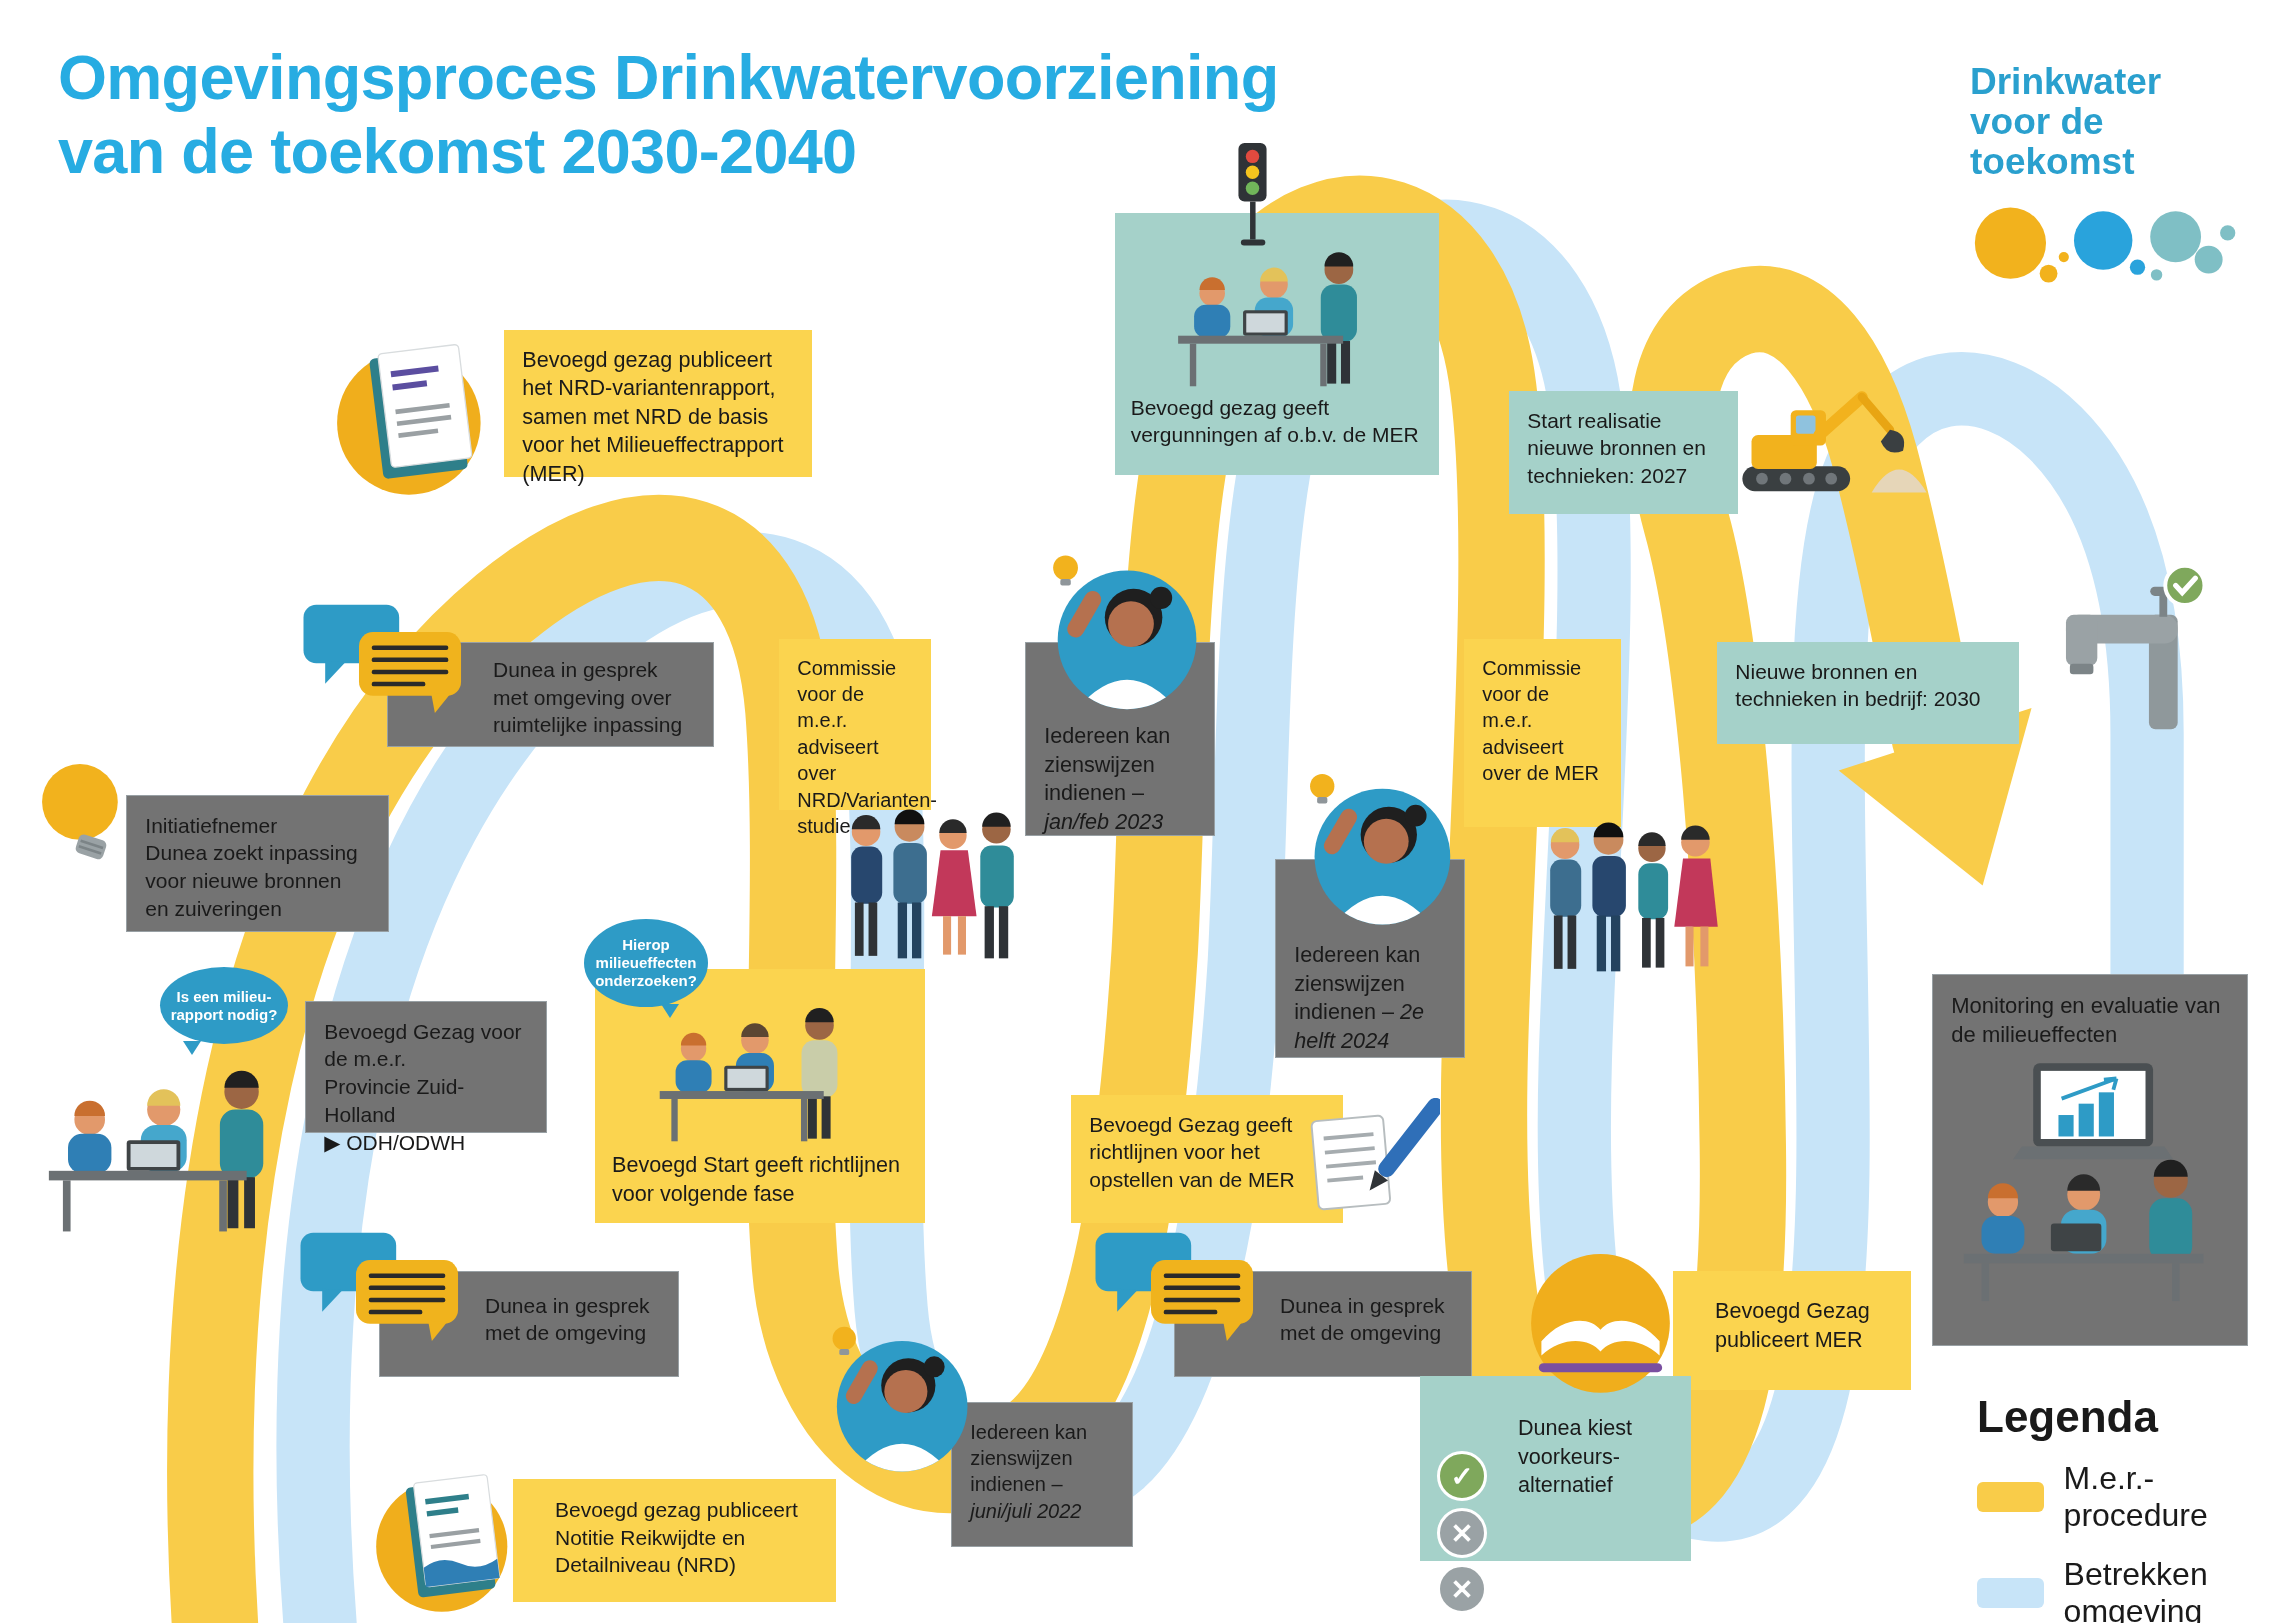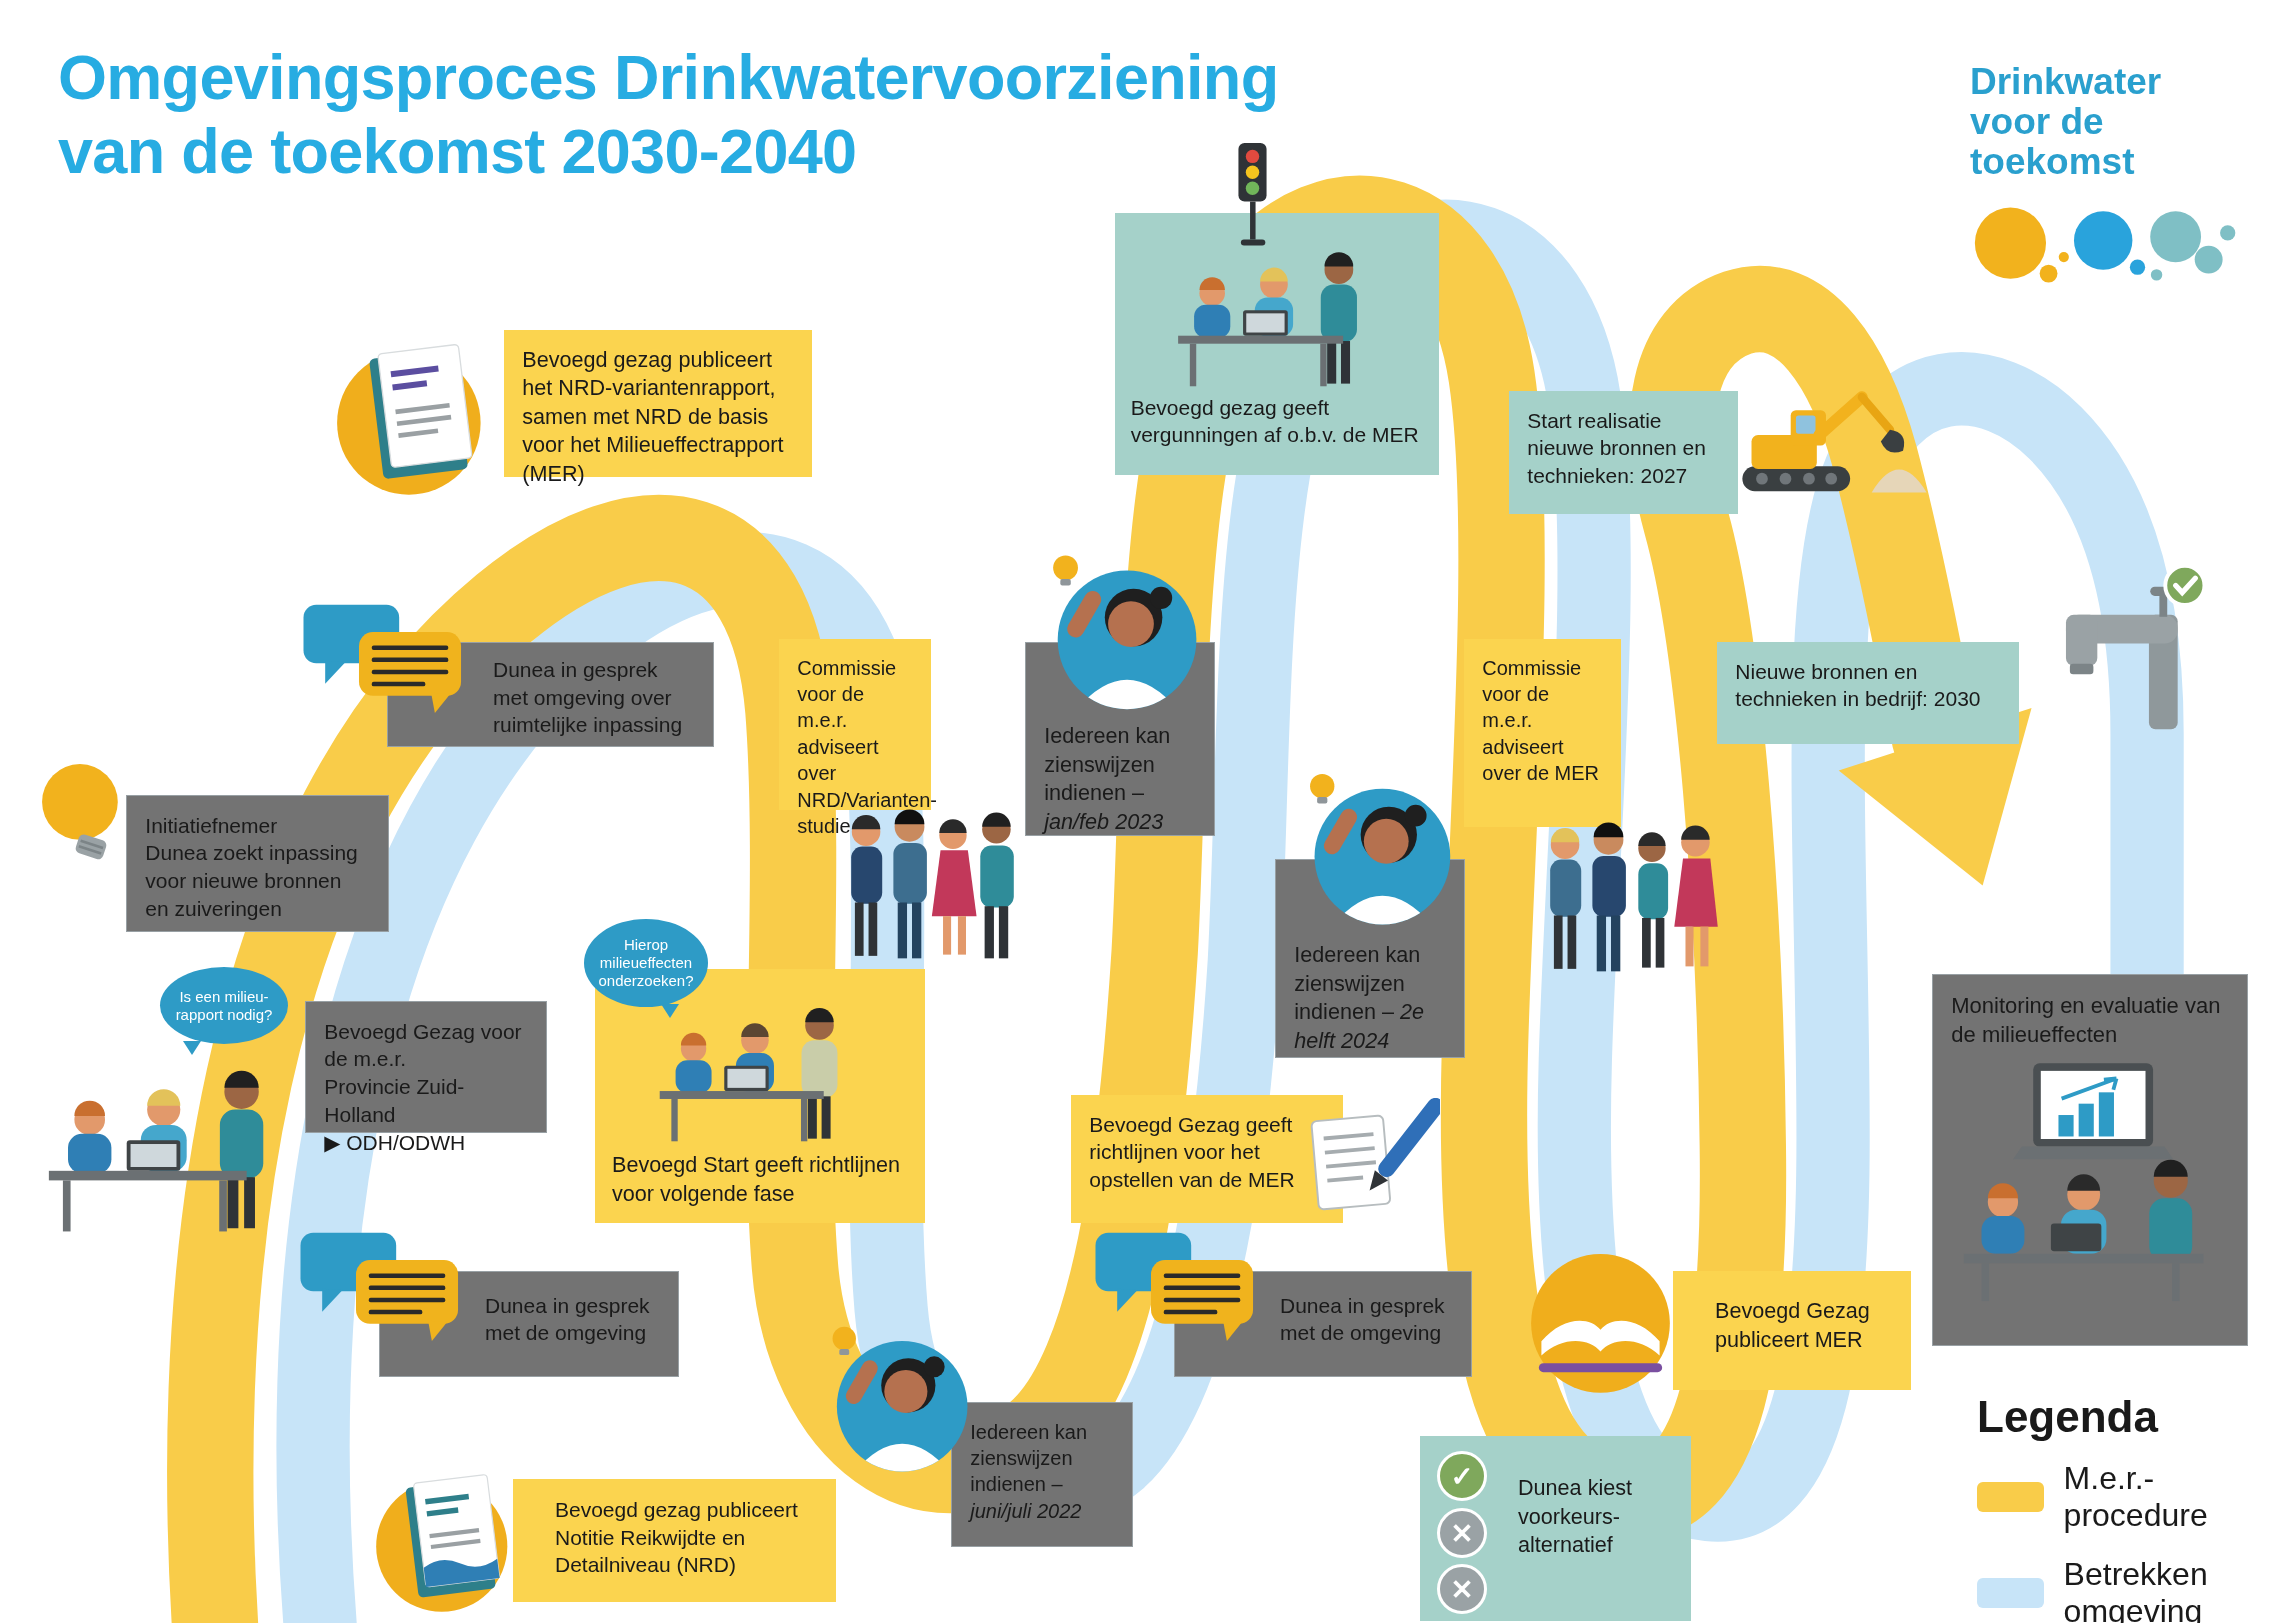--- a/index.html
+++ b/index.html
@@ -20,21 +20,21 @@
   .step{position:absolute;z-index:2;font-size:21.6px;line-height:1.32;color:var(--ink);padding:15.7px 18.3px}
   .yellow{background:var(--boxyellow)}
   .white{background:#737373;border:1.3px solid #98A0A4}
   .teal{background:var(--besluiten)}
   .b{font-weight:400}
   .i{font-style:italic}
   .illus{position:absolute;z-index:3}
   .over{z-index:4}
   .bubble{position:absolute;z-index:5;background:var(--blue);color:#fff;border-radius:50%;
           display:flex;align-items:center;justify-content:center;text-align:center;
-          font-size:15px;font-weight:400;line-height:1.18;padding:10.5px}
+          font-size:15px;font-weight:700;line-height:1.18;padding:10.5px}
   .bubble::after{content:"";position:absolute;bottom:-10.5px;left:62%;
           border:9.8px solid transparent;border-top:14.4px solid var(--blue);border-bottom:0}
   .bubble.tail-left::after{left:18%}
   .sicon{position:absolute;z-index:4;width:50px;height:50px;border-radius:50%;border:3.3px solid #fff;
          display:flex;align-items:center;justify-content:center;color:#fff;font-size:27.5px;font-weight:700}
   .sicon.green{background:#7FA85C}
   .sicon.gray{background:#9AA2A5}
   .legend{position:absolute;left:1977px;top:1392px;z-index:2;width:308px}
   .legend-title{font-size:44px;font-weight:700;margin-bottom:18.3px}
   .legend-item{display:flex;align-items:center;margin-bottom:22px}
@@ -454,21 +454,21 @@
     <span class="b">Bevoegd Gezag publiceert MER</span>
   </div>
   <div class="illus" style="left:1517px;top:1245px;width:167px;height:167px">
     <svg viewBox="0 0 260 260" width="167" height="167">
       <circle cx="130" cy="122" r="108" fill="#F0AE1C"></circle>
       <path d="M38 150 C70 112 112 110 130 132 C148 110 190 112 222 150 L222 172 C190 142 148 144 130 166 C112 144 70 142 38 172 Z" fill="#fff"></path>
       <rect x="34" y="184" width="192" height="14" rx="7" fill="#7A4FA0"></rect>
     </svg>
   </div>
 
-  <div class="step teal" style="left:1420px;top:1436px;width:271px;height:185px;padding:38px 15.7px 15.7px 98px">
+  <div class="step teal" style="left:1420px;top:1376px;width:271px;height:185px;padding:38px 15.7px 15.7px 98px">
     <span class="b">Dunea kiest voorkeurs-alternatief</span>
   </div>
   <div class="sicon green" style="left:1437px;top:1451px">
       <span>✓</span>
     </div>
   <div class="sicon gray" style="left:1437px;top:1508px">
       <span>✕</span>
     </div>
   <div class="sicon gray" style="left:1437px;top:1564px">
       <span>✕</span>

